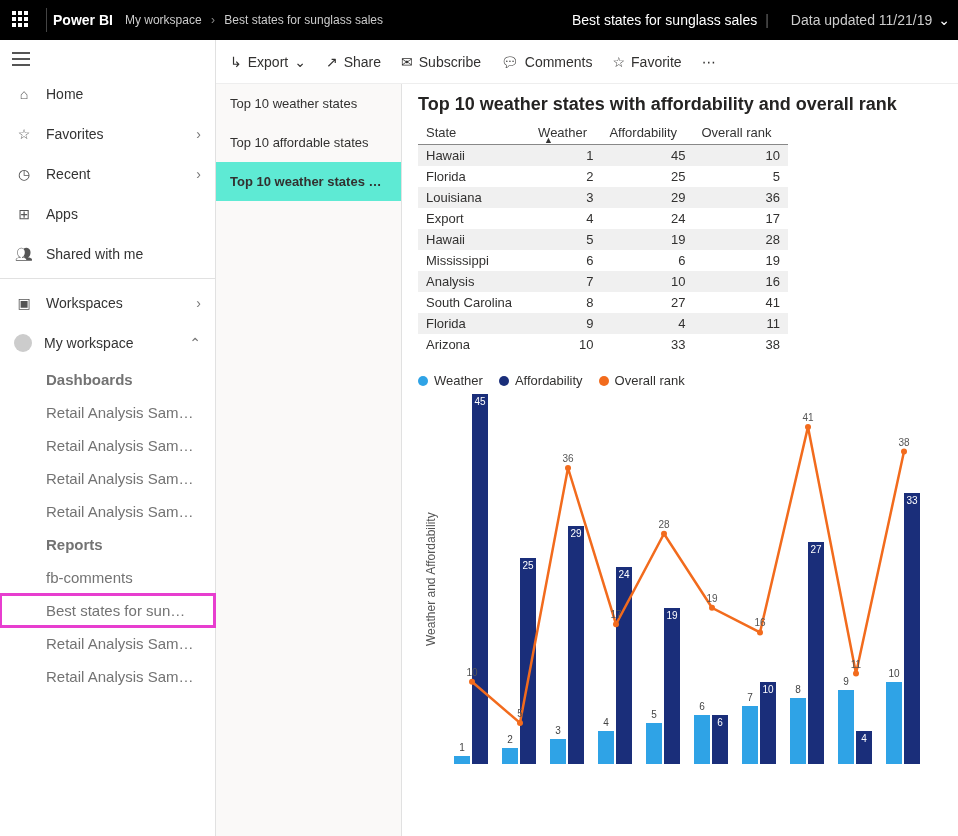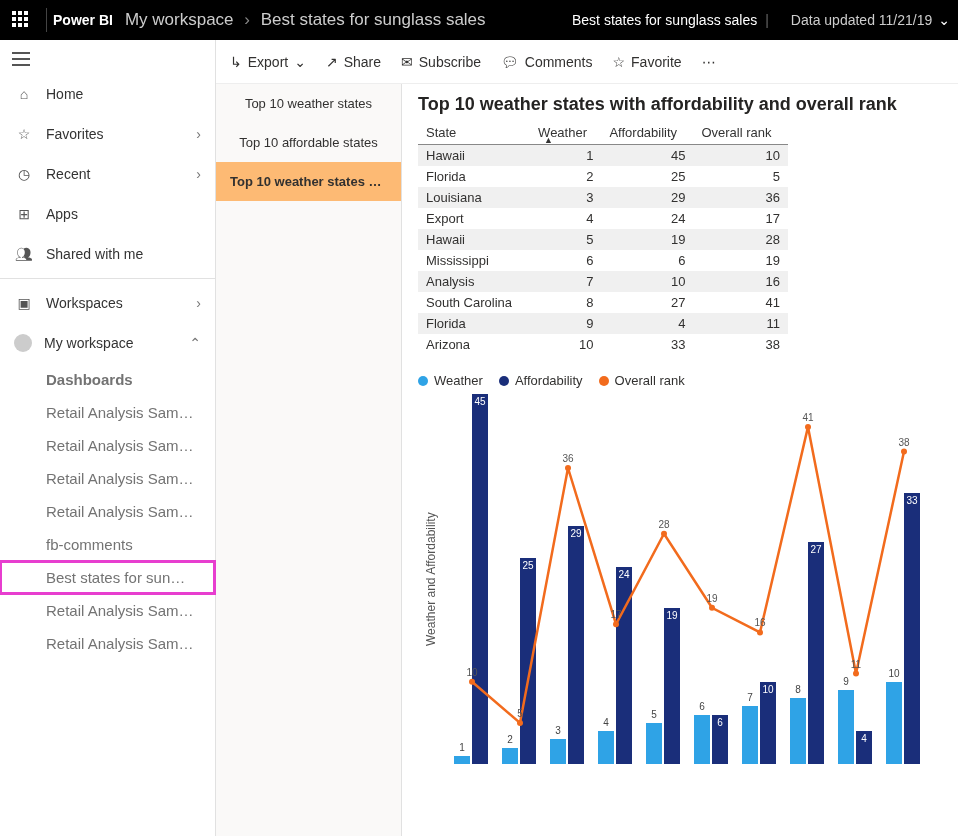--- a/index.html
+++ b/index.html
@@ -2,43 +2,43 @@
 <html><head>
 <meta charset="utf-8">
 <style>
   * { box-sizing: border-box; margin: 0; padding: 0; }
   body { font-family: "Segoe UI", Arial, sans-serif; font-size: 13px; color: #323130; background: #fff; width: 958px; height: 836px; overflow: hidden; }
   .topbar { background: #000; color: #fff; height: 40px; display: flex; align-items: center; padding: 0 8px; }
   .waffle { width: 18px; height: 18px; display: grid; grid-template-columns: repeat(3,4px); grid-template-rows: repeat(3,4px); gap: 2px; margin: 0 10px 0 4px; }
   .waffle span { background: #fff; width: 4px; height: 4px; }
   .divider { width: 1px; height: 24px; background: #444; margin: 0 6px; }
   .brand { font-weight: 600; font-size: 14px; margin-right: 12px; }
-  .crumb { color: #ccc; font-size: 17px; }
+  .crumb { color: #ccc; font-size: 12px; }
   .crumb .sep { margin: 0 6px; color: #888; }
   .top-right { margin-left: auto; display: flex; align-items: center; font-size: 14px; }
   .top-right .title-r { font-weight: 400; }
   .top-right .meta { margin-left: 14px; color: #ccc; }
   .chev-down { margin-left: 6px; }
 
   .shell { display: flex; height: calc(100% - 40px); }
   .nav { width: 216px; border-right: 1px solid #e1e1e1; display: flex; flex-direction: column; padding-top: 4px; }
   .nav-hdr { padding: 8px 12px; }
   .nav-item { display: flex; align-items: center; padding: 0 14px; height: 40px; cursor: pointer; font-size: 14px; color: #333; }
   .nav-item .ic { width: 20px; margin-right: 12px; color: #555; display: flex; justify-content: center; }
   .nav-item .chev { margin-left: auto; color: #777; }
   .nav-sep { height: 1px; background: #e1e1e1; margin: 4px 0; }
   .nav-sub { padding: 8px 0 8px 46px; font-size: 15px; color: #737373; white-space: nowrap; overflow: hidden; text-overflow: ellipsis; cursor:pointer;}
   .nav-sub.bold { font-weight: 600; }
   .nav-sub.highlight { outline: 3px solid #e73ecf; outline-offset: -2px; }
 
-  .pages { width: 186px; border-right: 1px solid #e1e1e1; background: #faf9f8; text-align: center; }
+  .pages { width: 186px; border-right: 1px solid #e1e1e1; background: #faf9f8; }
   .toolbar { height: 44px; display: flex; align-items: center; gap: 20px; padding: 0 14px; border-bottom: 1px solid #eee; font-size: 14px; color: #323130; background:#fff;}
   .toolbar .tb { display: flex; align-items: center; gap: 6px; cursor: pointer; }
   .page-tab { padding: 12px 14px; font-size: 13px; cursor: pointer; white-space: nowrap; overflow: hidden; text-overflow: ellipsis; }
-  .page-tab.active { background: #fdba74; font-weight: 600; }
+  .page-tab.active { background: #5eead4; font-weight: 600; }
 
   .canvas { flex: 1; padding: 0; overflow: hidden; }
   .report-title { font-size: 18px; font-weight: 600; padding: 10px 16px 6px; color:#252423;}
   .tbl { width: 370px; margin: 0 16px; border-collapse: collapse; font-size: 13px; }
   .tbl th { text-align: left; font-weight: 400; padding: 4px 8px; border-bottom: 1px solid #888; color:#333;}
   .tbl th.sorted { font-weight: 400; position: relative;}
   .tbl th .sort-arrow { font-size:9px; position:absolute; bottom:-1px; left:14px;}
   .tbl td { padding: 3px 8px; }
   .tbl td.num { text-align: right; }
   .tbl tr.alt td { background: #f0f0f0; }
@@ -132,20 +132,21 @@
         <span class="ic" style="background:#ccc;border-radius:50%;width:18px;height:18px;"></span>
         <span>My workspace</span>
         <span class="chev">⌃</span>
       </div>
 
     <div class="nav-sub bold">Dashboards</div>
     <div class="nav-sub">Retail Analysis Sam…</div>
     <div class="nav-sub">Retail Analysis Sam…</div>
     <div class="nav-sub">Retail Analysis Sam…</div>
     <div class="nav-sub">Retail Analysis Sam…</div>
+    <div class="nav-sub bold">Reports</div>
     <div class="nav-sub">fb-comments</div>
     <div class="nav-sub highlight">Best states for sun…</div>
     <div class="nav-sub">Retail Analysis Sam…</div>
     <div class="nav-sub">Retail Analysis Sam…</div>
   </div>
 
   <div style="flex:1; display:flex; flex-direction:column;">
     <div class="toolbar">
       <div class="tb">
           <span>↳</span>

